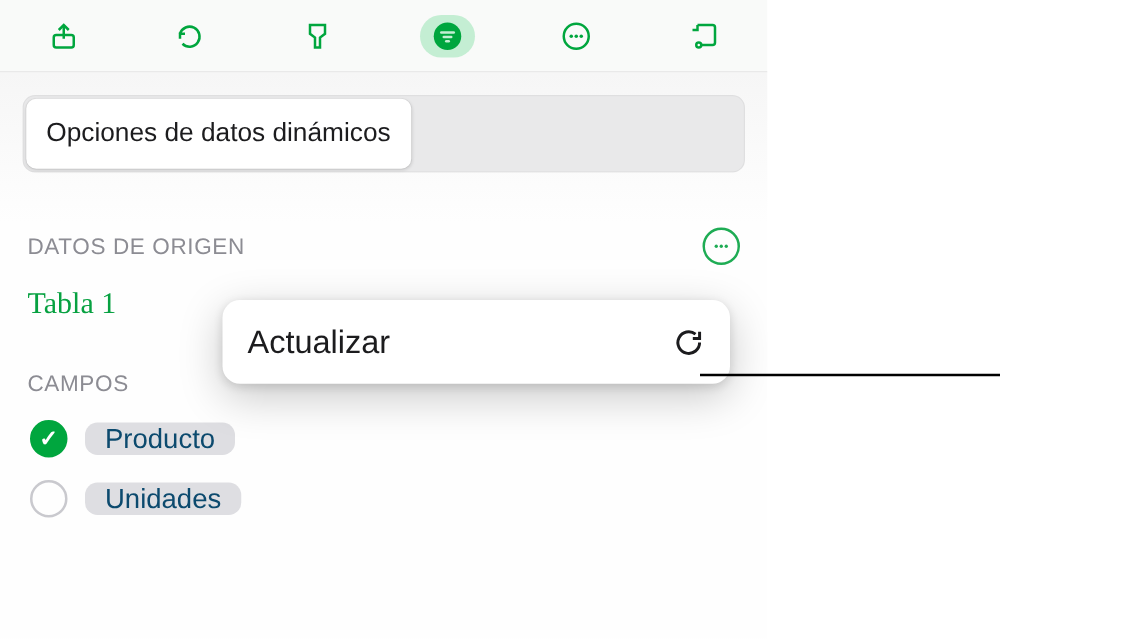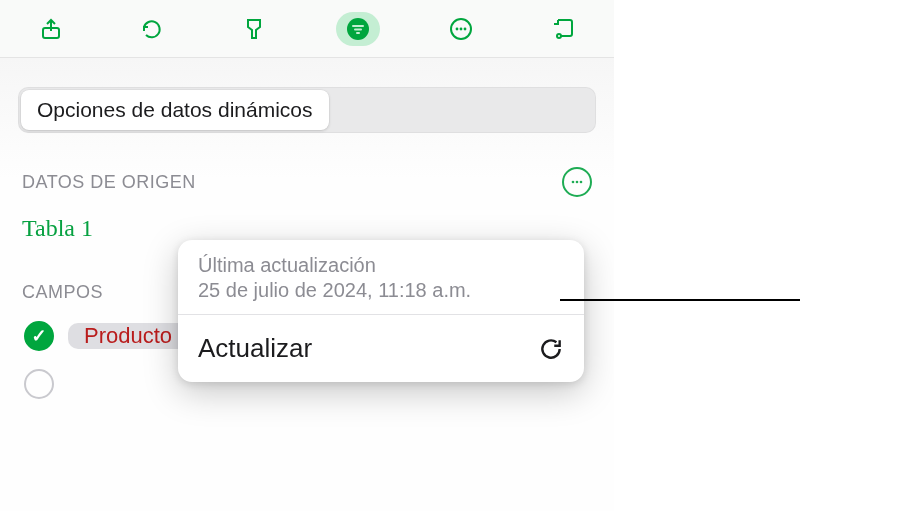--- a/index.html
+++ b/index.html
@@ -10,38 +10,38 @@
   
   .toolbar { height: 58px; display: flex; align-items: center; justify-content: space-around; border-bottom: 1px solid #e4e4e4; background: #f9faf9; }
   .tbtn { width: 40px; height: 40px; display: flex; align-items: center; justify-content: center; border-radius: 8px; color: #00a63e; cursor: pointer; }
   .tbtn.active { background: #c4eed3; border-radius: 20px; width: 44px; height: 34px; }
   .tbtn svg { width: 24px; height: 24px; stroke: currentColor; fill: none; stroke-width: 2; }
   .tbtn .fill svg, .tbtn svg.fill { fill: currentColor; stroke: none; }
 
   
   .panel { padding: 18px 18px 0 18px; background: linear-gradient(#f6f6f6, #fefefe 120px); height: calc(511px - 58px); position: relative; }
 
-  .seg { display: flex; background: #e9e9ea; border-radius: 10px; height: 46px; padding: 3px; box-shadow: inset 0 0 0 1px rgba(0,0,0,0.04); margin-top: 11px; }
+  .seg { display: flex; background: #e9e9ea; border-radius: 10px; height: 62px; padding: 3px; box-shadow: inset 0 0 0 1px rgba(0,0,0,0.04); }
   .seg-item { flex: 1 1 auto; display: flex; align-items: center; justify-content: center; font-size: 21px; color: #1c1c1e; border-radius: 8px; cursor: pointer; }
   .seg-item.selected { background: #fff; box-shadow: 0 1px 3px rgba(0,0,0,0.15), 0 0 0 0.5px rgba(0,0,0,0.05); flex: 0 0 auto; padding: 0 16px; white-space: nowrap; }
 
-  .section-header { display: flex; align-items: center; justify-content: space-between; margin-top: 34px; padding: 0 4px; }
+  .section-header { display: flex; align-items: center; justify-content: space-between; margin-top: 44px; padding: 0 4px; }
   .section-title { font-size: 18px; letter-spacing: 0.5px; color: #8c8c93; text-transform: uppercase; }
   .ellipsis-btn { width: 30px; height: 30px; border-radius: 50%; border: 2.5px solid #1eac54; display: flex; align-items: center; justify-content: center; color: #1eac54; cursor: pointer; }
   .ellipsis-btn svg { width: 16px; height: 16px; fill: currentColor; }
 
   .source-name { margin-top: 18px; font-size: 24px; color: #07a141; padding-left: 4px; font-family: Liberation Serif, serif; }
 
   .fields-title { font-size: 18px; letter-spacing: 0.5px; color: #8c8c93; margin-top: 40px; padding-left: 4px; text-transform: uppercase; }
 
   .field-row { display: flex; align-items: center; gap: 14px; margin-top: 18px; padding-left: 6px; }
   .radio { width: 30px; height: 30px; border-radius: 50%; border: 2px solid #c9c9ce; display: flex; align-items: center; justify-content: center; }
   .radio.checked { background: #00a63e; border-color: #00a63e; }
   .radio.checked::after { content: "✓"; color: #fff; font-size: 18px; font-weight: 700; }
-  .chip { background: #dedee2; border-radius: 10px; padding: 0 16px; font-size: 22px; color: #b91c1c; }
+  .chip { background: #dedee2; border-radius: 10px; padding: 0 16px; font-size: 22px; color: #0c4a6e; }
 
   
   .popover { position: absolute; left: 178px; top: 182px; width: 406px; background: #fff; border-radius: 14px; box-shadow: 0 10px 35px rgba(0,0,0,0.22), 0 2px 8px rgba(0,0,0,0.12); overflow: hidden; }
   .pop-top { padding: 14px 20px 12px 20px; border-bottom: 1px solid #e2e2e5; }
   .pop-title { font-size: 20px; color: #8c8c93; }
   .pop-sub { font-size: 20px; color: #8c8c93; margin-top: 2px; }
   .pop-action { display: flex; align-items: center; justify-content: space-between; padding: 18px 20px; cursor: pointer; }
   .pop-action-label { font-size: 26px; color: #1c1c1e; }
   .refresh-icon { width: 26px; height: 26px; color: #1c1c1e; }
   .refresh-icon svg { width: 100%; height: 100%; stroke: currentColor; fill: none; stroke-width: 2.2; }
@@ -121,27 +121,24 @@
 
       <div class="fields-title">CAMPOS</div>
 
       <div class="field-row">
         <div class="radio checked"></div>
         <div class="chip">Producto</div>
       </div>
 
       <div class="field-row">
         <div class="radio"></div>
+        <div class="chip">Unidades</div>
       </div>
 
       <div class="popover">
-        <div class="pop-top">
-          <div class="pop-title">Última actualización</div>
-          <div class="pop-sub">25 de julio de 2024, 11:18 a.m.</div>
-        </div>
         <div class="pop-action">
           <div class="pop-action-label">Actualizar</div>
           <div class="refresh-icon">
             <svg viewBox="0 0 24 24">
                 <path d="M20 12a8 8 0 1 1-3-6.2"></path>
                 <path d="M20 4v5h-5"></path>
               </svg>
           </div>
         </div>
       </div>

